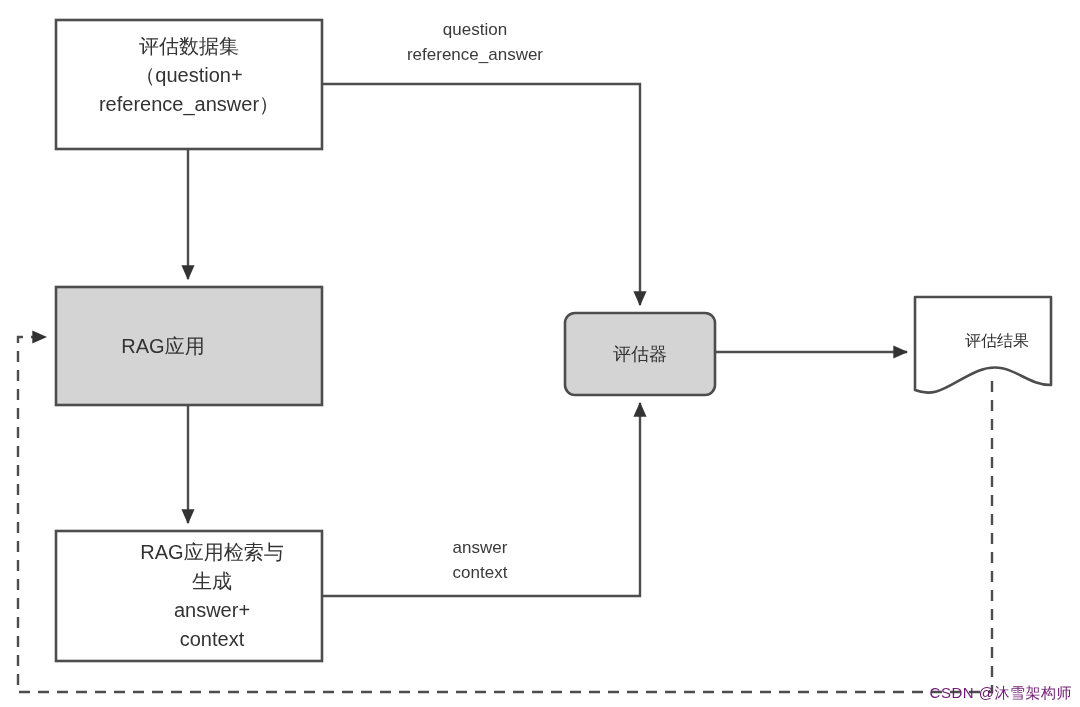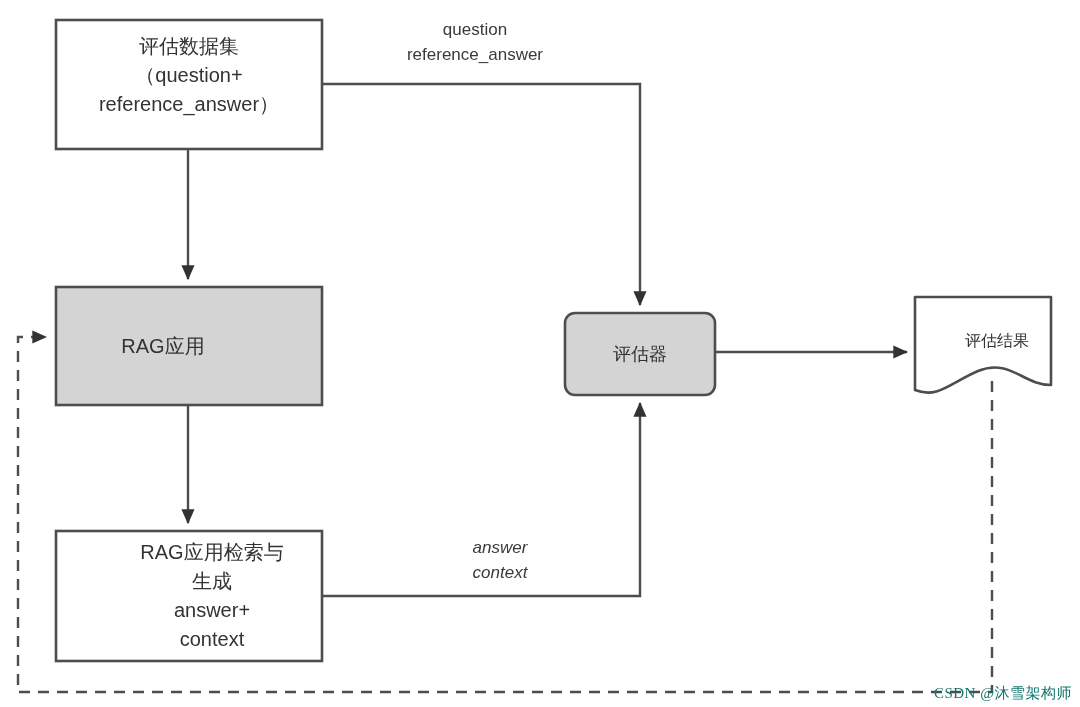--- a/index.html
+++ b/index.html
@@ -44,24 +44,23 @@
     color: #3a3a3a;
     font-size: 17px;
     line-height: 1.45;
     white-space: pre-line;
   }
   #watermark {
     position: absolute;
     right: 8px;
     bottom: 4px;
     font-size: 15px;
-    color: #0f766e;
+    color: #701a75;
     letter-spacing: 0.5px;
     user-select: none;
-    font-family: Liberation Serif, serif;
   }
 </style>
 </head>
 <body>
 
 <div id="diagram-canvas">
 
   <svg id="diagram-svg" viewBox="0 0 1080 707">
     <defs>
       <marker id="arrow-solid" viewBox="0 0 10 10" refX="9.2" refY="5" markerWidth="6.2" markerHeight="6.2" orient="auto-start-reverse">
@@ -108,18 +107,18 @@
 answer+
 context</div>
 
   <div class="node-label" style="left:565px; top:313px; width:150px; height:82px; font-size:18px;">评估器</div>
 
   <div class="node-label" style="left:929px; top:297px; width:136px; height:88px; font-size:16px;">评估结果</div>
 
   <div class="edge-label" style="left:360px; top:18px; width:230px;">question
 reference_answer</div>
 
-  <div class="edge-label" style="left:400px; top:536px; width:200px;font-style:italic;">answer
+  <div class="edge-label" style="left:380px; top:536px; width:200px;">answer
 context</div>
 
   <div id="watermark">CSDN @沐雪架构师</div>
 
 </div>
 
 </body></html>

